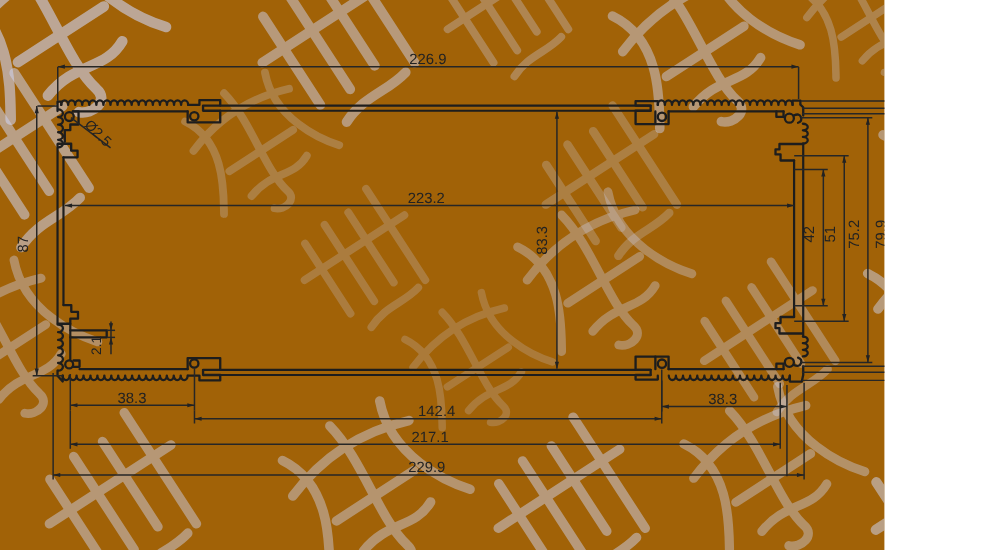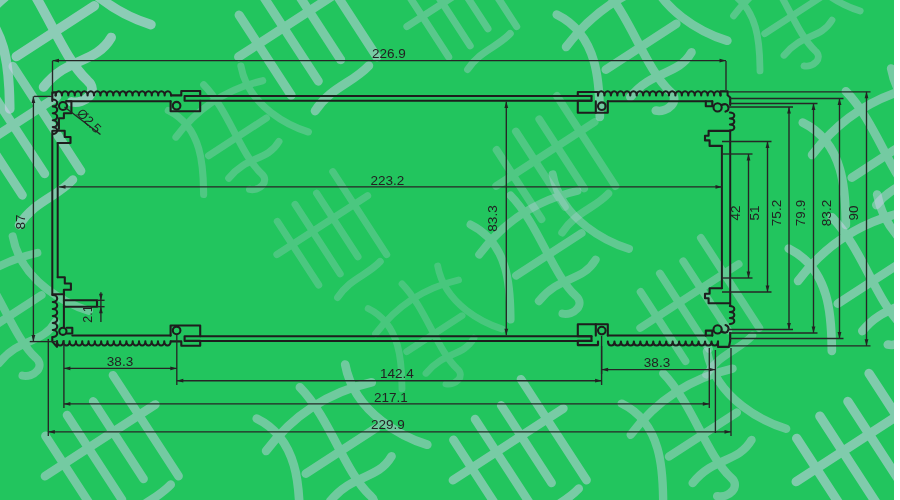--- a/index.html
+++ b/index.html
@@ -1,15 +1,15 @@
 <!DOCTYPE html>
 <html><head><meta charset="utf-8">
 <style>
 html,body{margin:0;padding:0;background:#fff;}
-#page{width:894px;height:500px;position:relative;overflow:hidden;background:#22c55e;}
+#page{width:804px;height:500px;position:relative;overflow:hidden;background:#a16207;}
 text{font-family:"Liberation Sans",sans-serif;fill:#222;}
 </style></head>
 <body>
 
 <div id="page">
 <svg width="900" height="500" viewBox="0 0 900 500">
 <defs>
 <g id="wgA">
 <path d="M-45,-25 C-15,-36 15,-36 45,-25"></path>
 <path d="M0,-50 C6,-20 -6,18 0,42 C3,52 -10,54 -16,48"></path>

